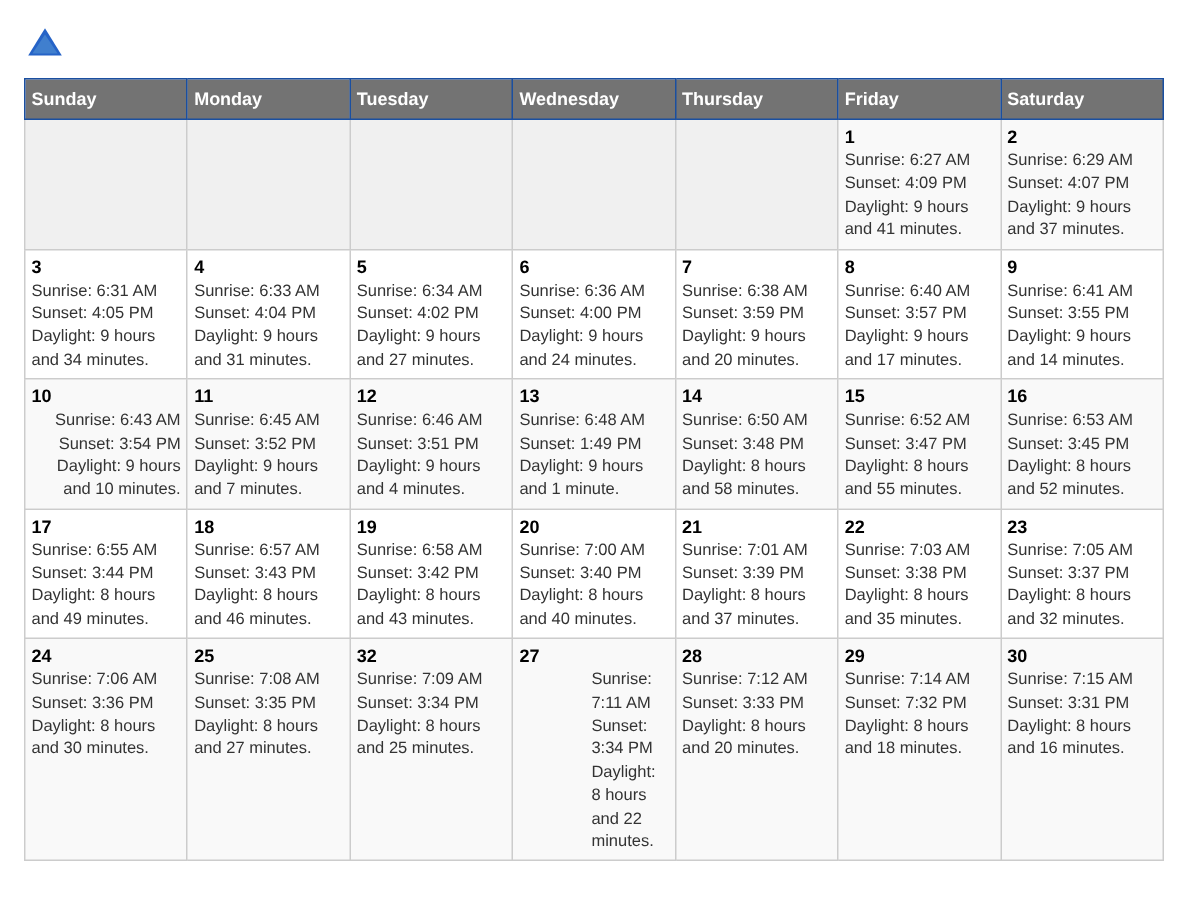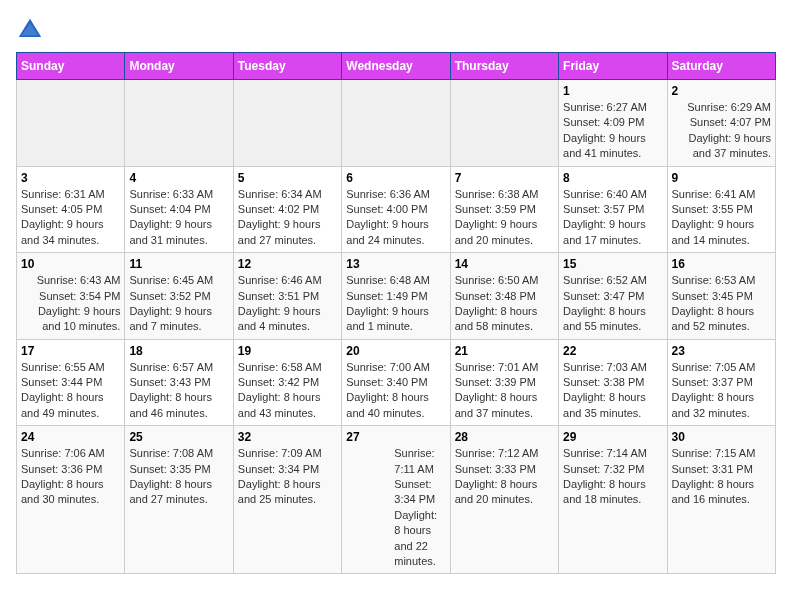--- a/index.html
+++ b/index.html
@@ -43,21 +43,21 @@
     .location {
       font-size: 14px;
       color: #555;
     }
     .calendar {
       width: 100%;
       border-collapse: collapse;
       font-size: 11px;
     }
     .calendar th {
-      background: #d946ef;
+      background: #737373;
       color: #fff;
       padding: 6px 4px;
       text-align: left;
       font-size: 12px;
       font-weight: bold;
       border: 1px solid #1a4fa0;
       margin-left: 33px;
     }
     .calendar td {
       border: 1px solid #ccc;
@@ -128,21 +128,21 @@
         <td class="empty-cell"></td>
         <td class="empty-cell"></td>
         <td>
           <span class="day-num">1</span>
           <div class="day-info" style="white-space: pre-line;">Sunrise: 6:27 AM
 Sunset: 4:09 PM
 Daylight: 9 hours and 41 minutes.</div>
         </td>
         <td>
           <span class="day-num">2</span>
-          <div class="day-info" style="white-space: pre-line; text-align: right;">Sunrise: 6:29 AM
+          <div class="day-info" style="white-space: pre-line;">Sunrise: 6:29 AM
 Sunset: 4:07 PM
 Daylight: 9 hours and 37 minutes.</div>
         </td>
       </tr>
       <tr>
         <td>
           <span class="day-num">3</span>
           <div class="day-info" style="white-space: pre-line;">Sunrise: 6:31 AM
 Sunset: 4:05 PM
 Daylight: 9 hours and 34 minutes.</div>

